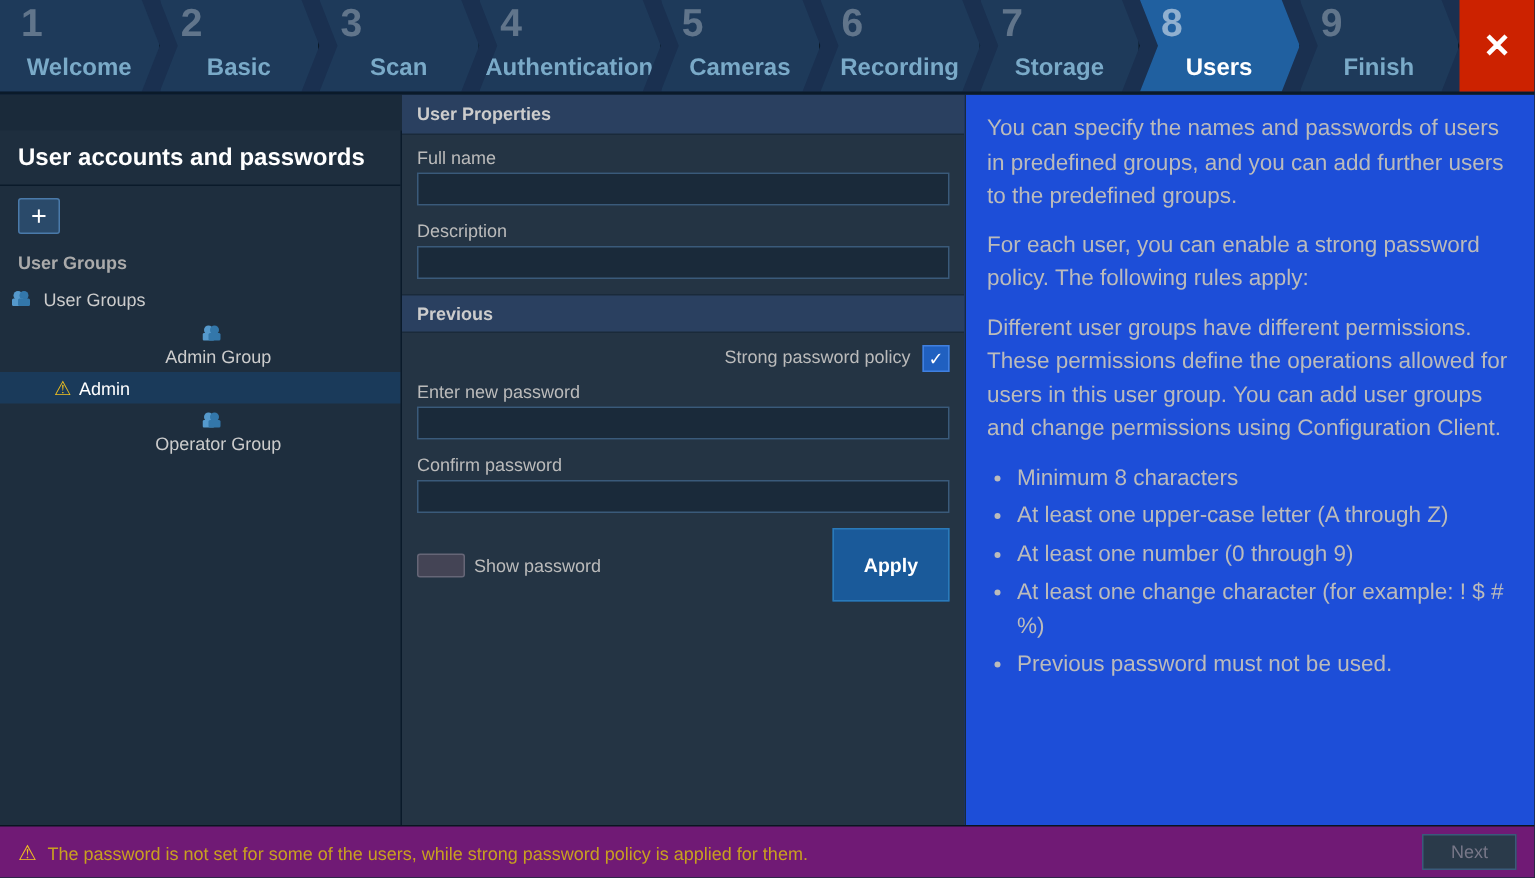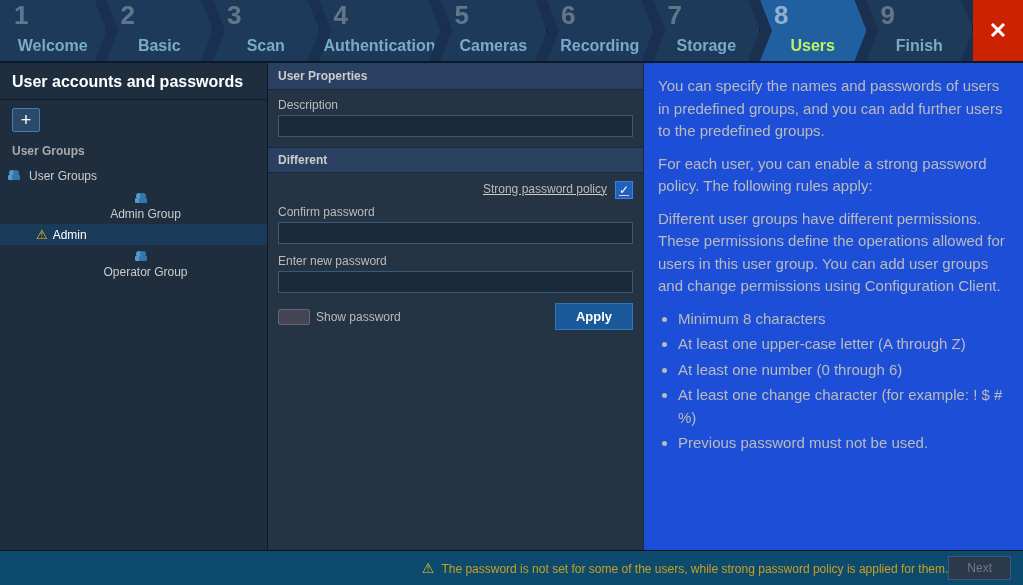--- a/index.html
+++ b/index.html
@@ -55,21 +55,21 @@
     .nav-step.active .step-number {
       color: rgba(255,255,255,0.5);
     }
     .nav-step .step-label {
       font-size: 16px;
       font-weight: bold;
       color: #7aaac8;
       margin-top: 30px;
     }
     .nav-step.active .step-label {
-      color: #bef264;
+      color: #ffffff;
     }
     .close-btn {
       width: 50px;
       background: #cc2200;
       display: flex;
       align-items: center;
       justify-content: center;
       cursor: pointer;
       color: #fff;
       font-size: 22px;
@@ -91,20 +91,21 @@
     }
 
     
     .left-panel {
       width: 268px;
       background: #1e2e3e;
       border-right: 1px solid #0a1a2a;
       display: flex;
       flex-direction: column;
       flex-shrink: 0;
+      margin-top: 24px;
     }
 
     .page-title {
       padding: 10px 12px 8px;
       font-size: 16px;
       font-weight: bold;
       color: #fff;
       border-bottom: 1px solid #0a1a2a;
     }
 
@@ -212,21 +213,20 @@
       border-bottom: 1px solid #1a2a3a;
       margin: 0 -10px;
     }
 
     .strong-policy-row {
       display: flex;
       align-items: center;
       justify-content: flex-end;
       margin: 6px 0;
       gap: 8px;
-      text-decoration: underline;
     }
 
     .checkbox-checked {
       width: 18px;
       height: 18px;
       background: #2060c0;
       border: 1px solid #4080e0;
       display: flex;
       align-items: center;
       justify-content: center;
@@ -256,21 +256,21 @@
       border: 1px solid #667;
       border-radius: 2px;
       cursor: pointer;
       position: relative;
     }
 
     .apply-btn {
       background: #1a5a9a;
       border: 1px solid #2a7aba;
       color: #fff;
-      padding: 5px 20px;
+      padding: 16px 20px;
       cursor: pointer;
       font-size: 13px;
       font-weight: bold;
     }
 
     
     .right-panel {
       width: 380px;
       background: #1d4ed8;
       padding: 12px 14px;
@@ -291,25 +291,25 @@
       margin-bottom: 10px;
     }
 
     .right-panel ul li {
       margin-bottom: 3px;
     }
 
     
     .bottom-bar {
       height: 35px;
-      background: #0c4a6e;
+      background: #701a75;
       border-top: 1px solid #0a1520;
       display: flex;
       align-items: center;
-      justify-content: flex-end;
+      justify-content: space-between;
       padding: 0 12px;
     }
 
     .warning-text {
       color: #c8a020;
       font-size: 12px;
     }
 
     .next-btn {
       background: #2a3a4a;
@@ -420,42 +420,46 @@
           <span class="label">Operator Group</span>
         </div>
 
       </div>
     </div>
 
     <div class="middle-panel">
       <div class="props-header">User Properties</div>
       <div class="props-body">
 
+        <div class="field-group">
+          <div class="field-label">Full name</div>
+          <input class="field-input" type="text" value="" style="">
+        </div>
 
         <div class="field-group">
           <div class="field-label">Description</div>
           <input class="field-input" type="text" value="" style="">
         </div>
 
-        <div class="password-section-header">Different</div>
+        <div class="password-section-header">Previous</div>
 
         <div style="margin-top:8px;">
 
           <div class="strong-policy-row">
             <span class="field-label">Strong password policy</span>
             <div class="checkbox-checked">✓</div>
           </div>
 
           <div class="field-group">
-            <div class="field-label">Confirm password</div>
+            <div class="field-label">Enter new password</div>
             <input class="field-input" type="password" style="">
           </div>
 
           <div class="field-group">
-            <div class="field-label">Enter new password</div>
+            <div class="field-label">Confirm password</div>
             <input class="field-input" type="password" style="">
           </div>
 
           <div class="show-pass-row">
             <div class="show-pass-left">
               <div class="toggle-switch"></div>
               <span class="field-label" style="margin-bottom:0;">Show password</span>
             </div>
             <button class="apply-btn">Apply</button>
           </div>
@@ -464,21 +468,21 @@
       </div>
     </div>
 
     <div class="right-panel">
       <p>You can specify the names and passwords of users in predefined groups, and you can add further users to the predefined groups.</p>
       <p>For each user, you can enable a strong password policy. The following rules apply:</p>
       <p>Different user groups have different permissions. These permissions define the operations allowed for users in this user group. You can add user groups and change permissions using Configuration Client.</p>
       <ul>
         <li>Minimum 8 characters</li>
         <li>At least one upper-case letter (A through Z)</li>
-        <li>At least one number (0 through 6)</li>
+        <li>At least one number (0 through 9)</li>
         <li>At least one change character (for example: ! $ # %)</li>
         <li>Previous password must not be used.</li>
       </ul>
     </div>
 
   </div>
 
   <div class="bottom-bar">
     <span class="warning-text">
       <span class="warn-icon">⚠</span>

